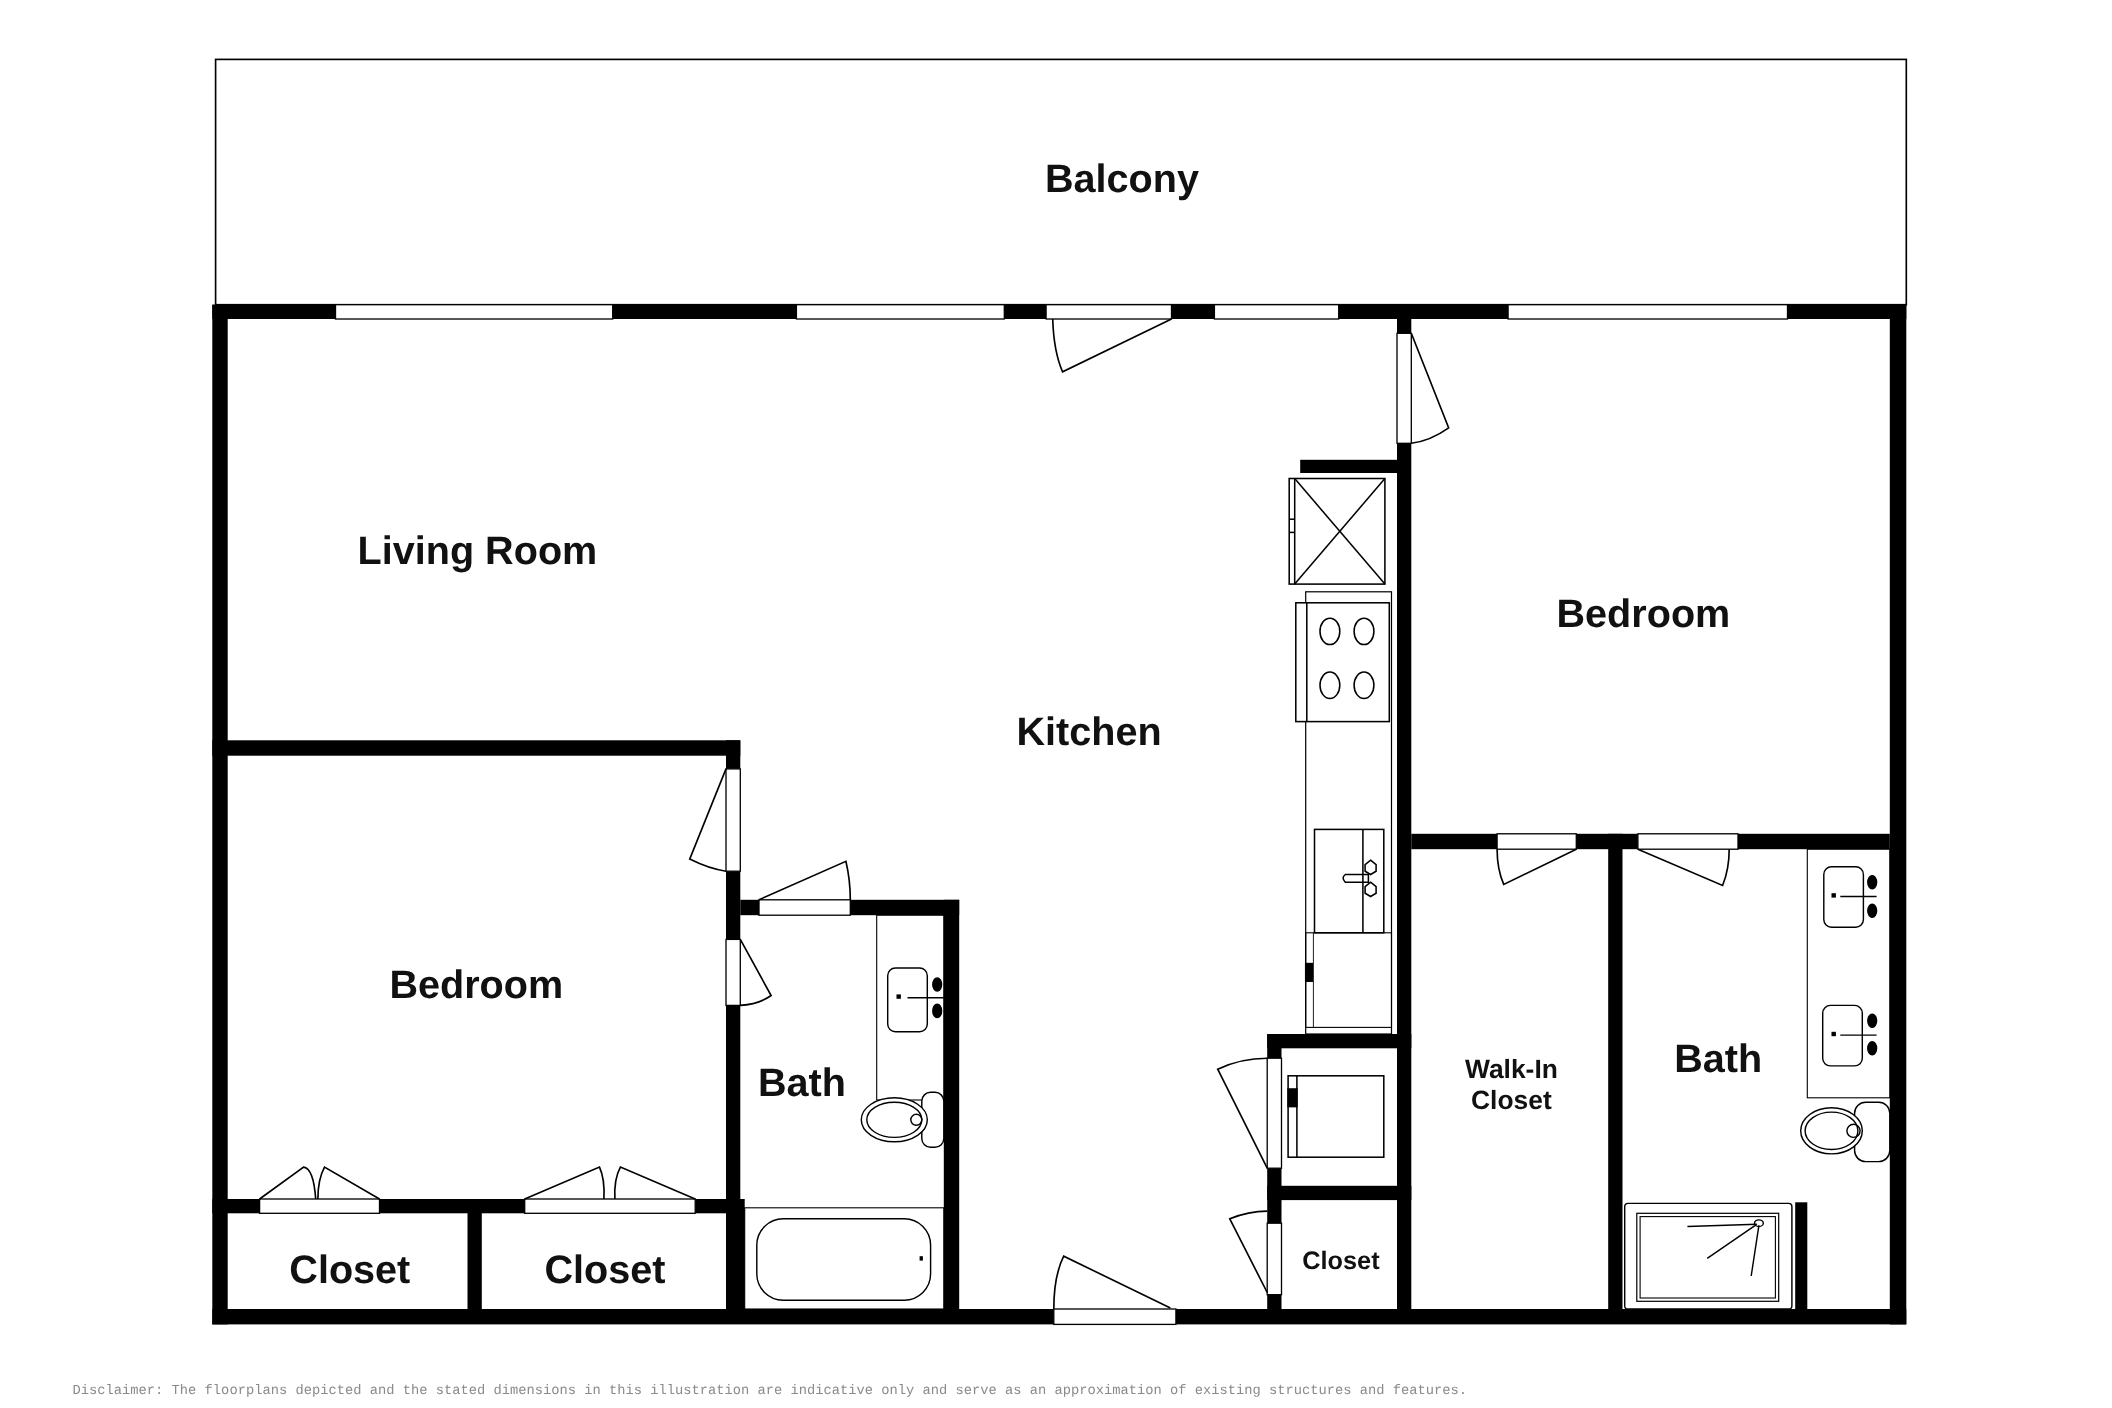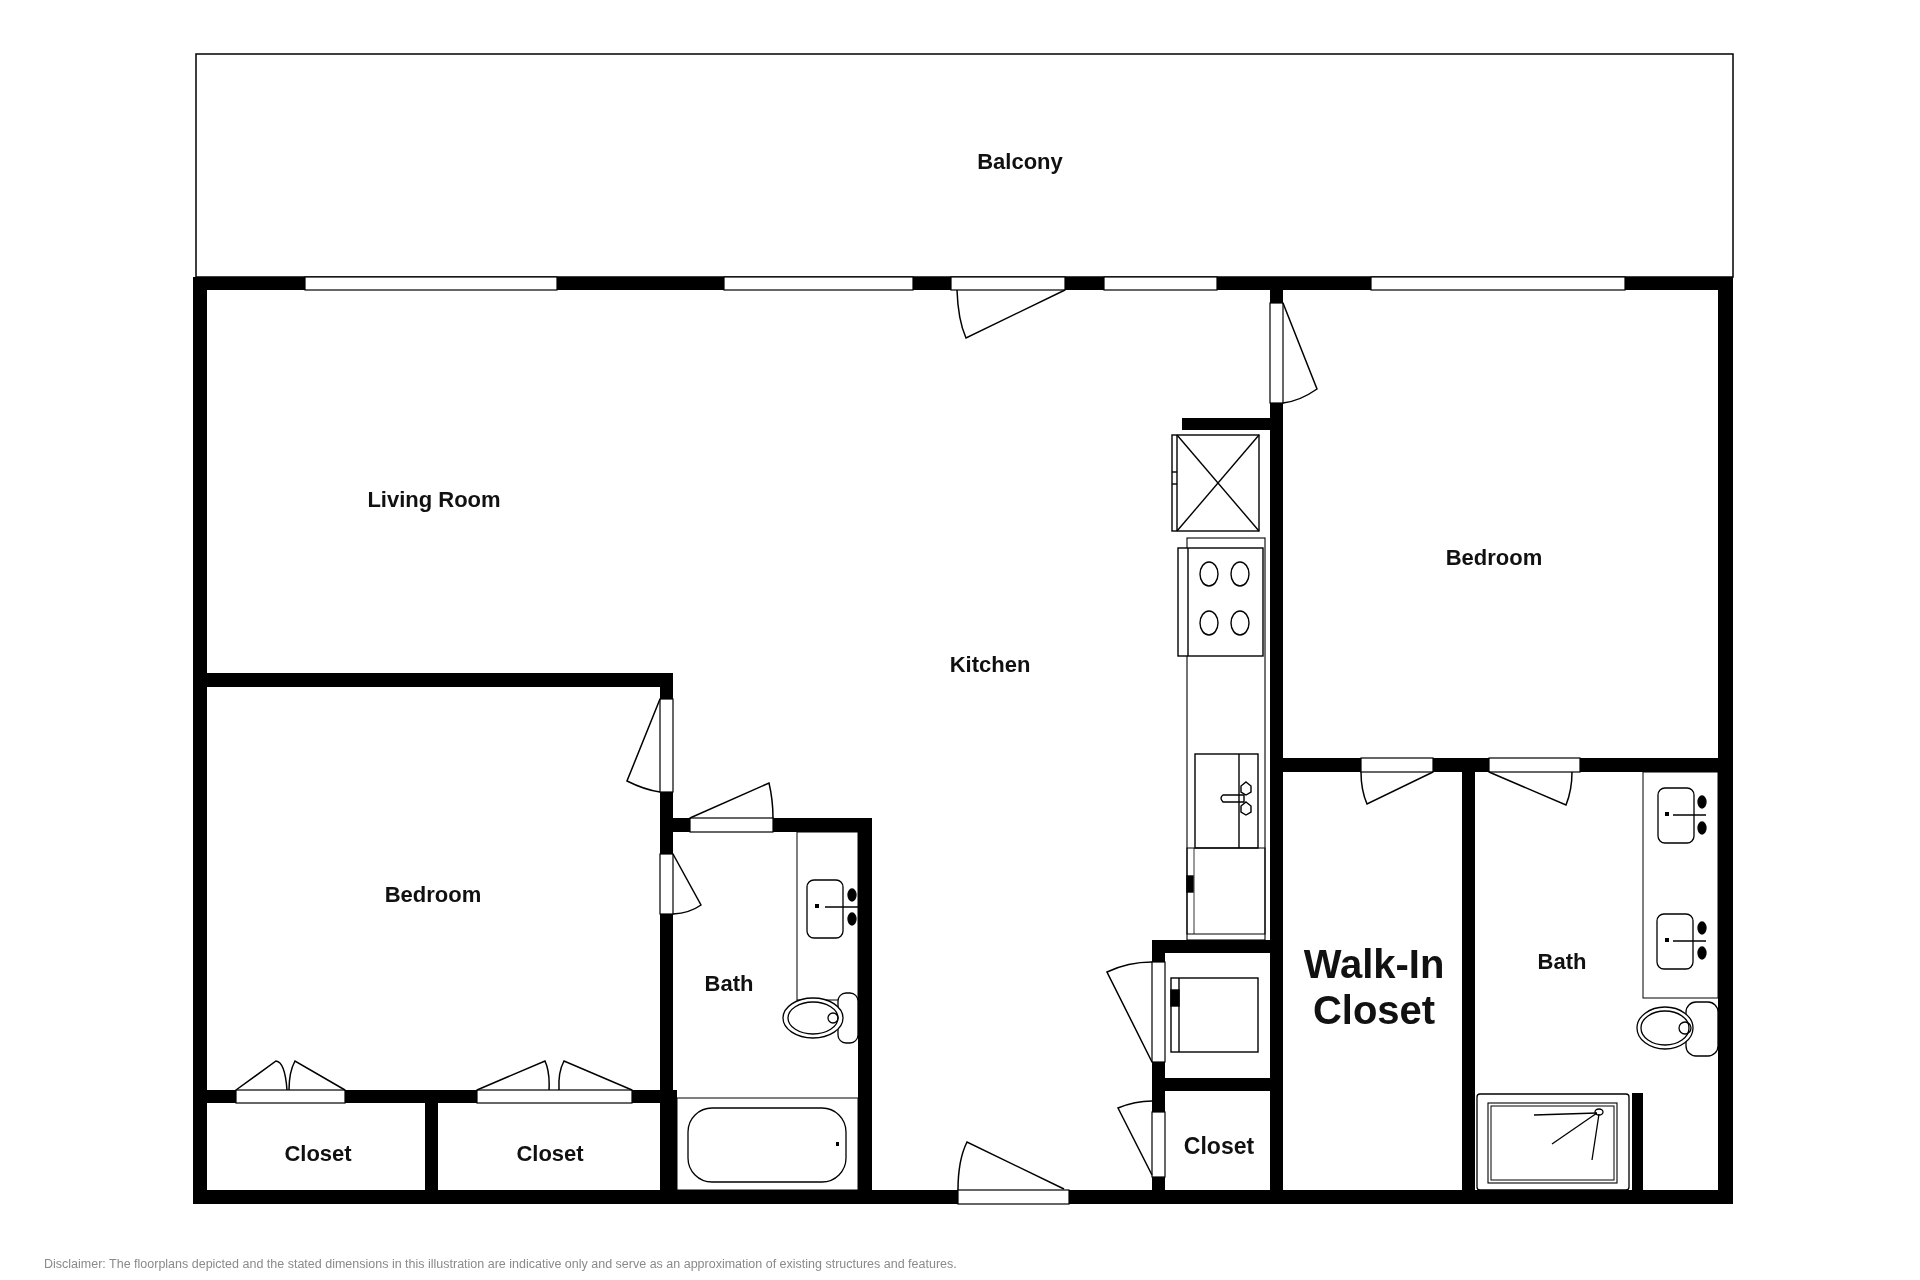--- a/index.html
+++ b/index.html
@@ -1,22 +1,22 @@
 <!DOCTYPE html>
 <html><head>
 <meta charset="utf-8">
 <style>
   html,body{margin:0;padding:0;background:#ffffff;}
   body{width:1920px;height:1280px;position:relative;overflow:hidden;font-family:"Liberation Sans",sans-serif;}
   #plan{position:absolute;left:0;top:0;width:1920px;height:1280px;}
   .label{position:absolute;font-family:"Liberation Sans",sans-serif;font-weight:bold;color:#111;white-space:nowrap;transform:translate(-50%,-50%);text-align:center;line-height:1.15;}
-  .lg{font-size:22px;}
-  .md{font-size:40px;}
+  .lg{font-size:36px;}
+  .md{font-size:24px;}
   .sm{font-size:23px;}
-  .disclaimer{position:absolute;left:44px;top:1264px;font-size:12.5px;color:#8a8a8a;font-family:Liberation Sans, sans-serif;transform:translateY(-50%);}
+  .disclaimer{position:absolute;left:66px;top:1264px;font-size:12.5px;color:#8a8a8a;font-family:Liberation Mono, monospace;transform:translateY(-50%);}
 </style>
 </head>
 <body>
 
 <svg id="plan" width="1920" height="1280" viewBox="0 0 1920 1280" xmlns="http://www.w3.org/2000/svg">
   <g fill="none" stroke="#000" stroke-width="1.5">
 
     <rect x="196" y="54" width="1537" height="223" stroke-width="1.5"></rect>
   </g>
 

